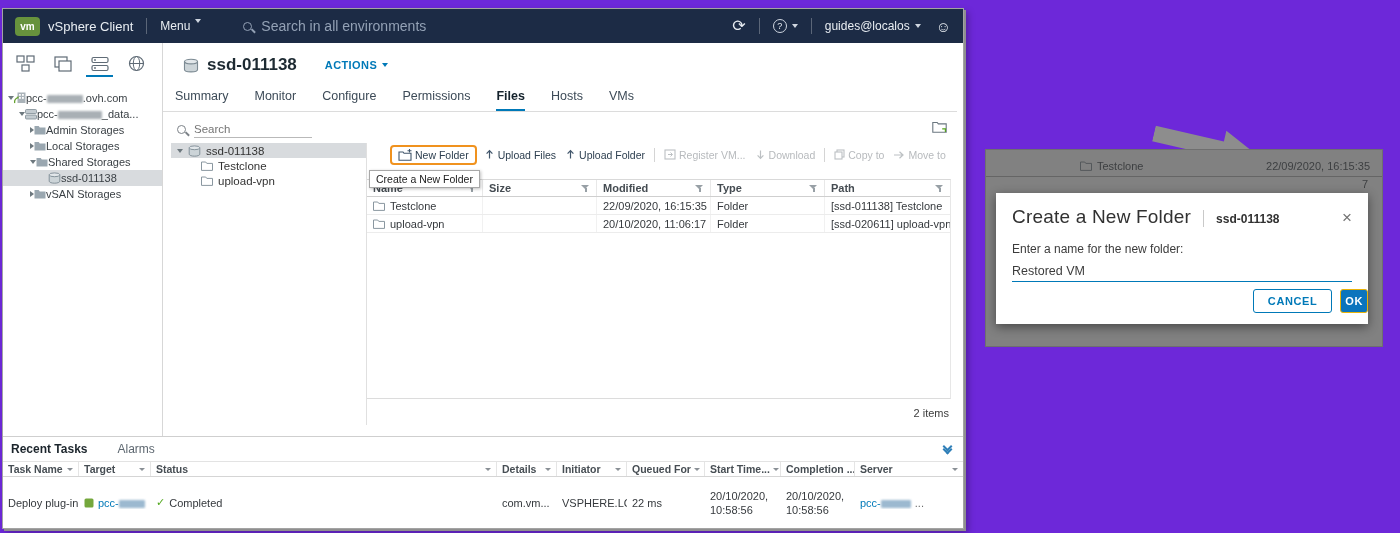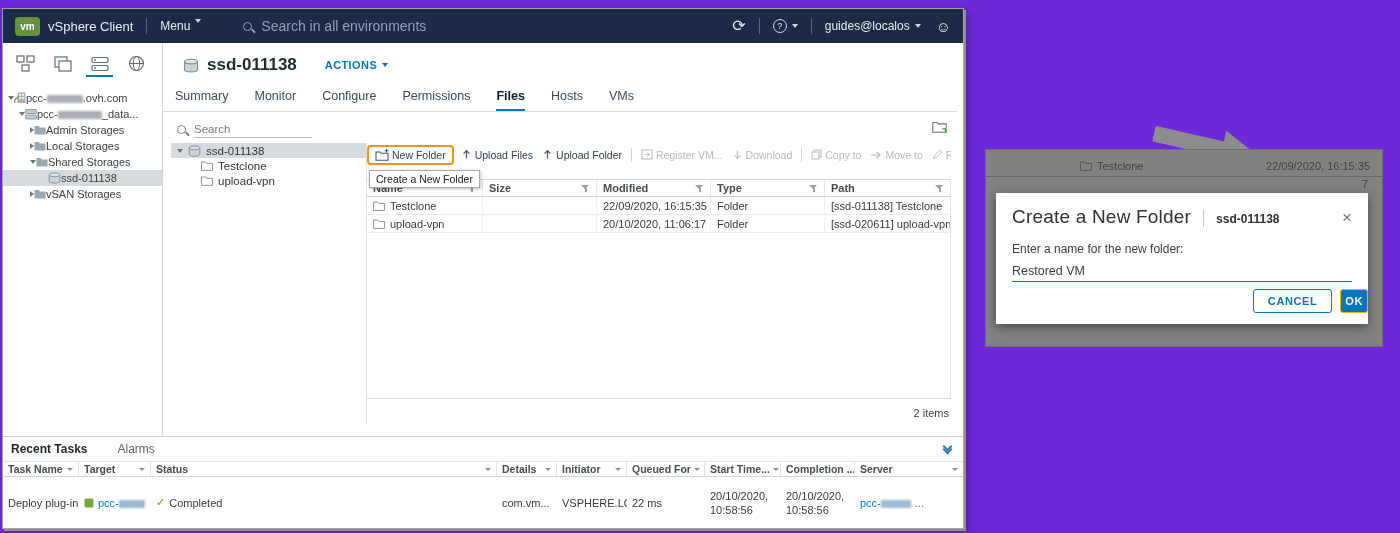--- a/index.html
+++ b/index.html
@@ -57,21 +57,21 @@
   .filter-row { position:absolute; left:14px; top:78px; display:flex; align-items:center; gap:8px; color:#7c8288; }
   .filter-input { border:none; border-bottom:1px solid #b9b9b9; width:118px; font-size:11.5px; color:#555; padding:2px 0; outline:none; background:transparent; font-family:inherit; }
   .filter-right-icon { position:absolute; right:16px; top:78px; cursor:pointer; }
 
   
   .file-tree { position:absolute; left:8px; top:100px; width:196px; height:282px; border-right:1px solid #e0e0e0; font-size:11.5px; color:#333; }
   .ft-row { display:flex; align-items:center; gap:5px; height:15px; padding-left:6px; white-space:nowrap; cursor:pointer; }
   .ft-row.selected { background:#d8dbde; }
   .ft-row.ind { padding-left:30px; }
   .file-main { position:absolute; left:204px; top:98px; right:12px; height:282px; }
-  .toolbar { display:flex; align-items:center; height:27px; gap:5px; white-space:nowrap; overflow:hidden; }
+  .toolbar { display:flex; align-items:center; height:27px; gap:5px; white-space:nowrap; overflow:hidden;margin-left:23px; }
   .tb-btn { display:flex; align-items:center; gap:3px; background:none; border:none; font-size:10.5px; color:#2e4051; cursor:pointer; padding:0 2px; font-family:inherit; flex:none; }
   .tb-btn.disabled { color:#b7babd; cursor:default; }
   .tb-sep { width:1px; height:14px; background:#d4d4d4; flex:none; margin:0 2px; }
   .nf-wrap { border:2.5px solid #f0921e; border-radius:4px; padding:2px 4px; display:inline-flex; flex:none; }
   .tooltip { position:absolute; left:2px; top:29px; background:#fff; border:1px solid #a8a8a8; box-shadow:1px 1px 3px rgba(0,0,0,.25); font-size:10.5px; color:#222; padding:2px 6px; white-space:nowrap; z-index:6; }
 
   .ftable { position:absolute; left:0; right:0; top:38px; bottom:24px; border-top:1px solid #d9d9d9; border-bottom:1px solid #dcdcdc; border-right:1px solid #e7e7e7; }
   .fhead, .frow { display:grid; grid-template-columns:116px 114px 114px 114px 1fr; }
   .fhead { border-bottom:1px solid #cfcfcf; }
   .fh-cell { display:flex; align-items:center; justify-content:space-between; padding:0 6px; height:16px; font-size:11px; font-weight:bold; color:#454c52; border-right:1px solid #e8e8e8; overflow:hidden; }

